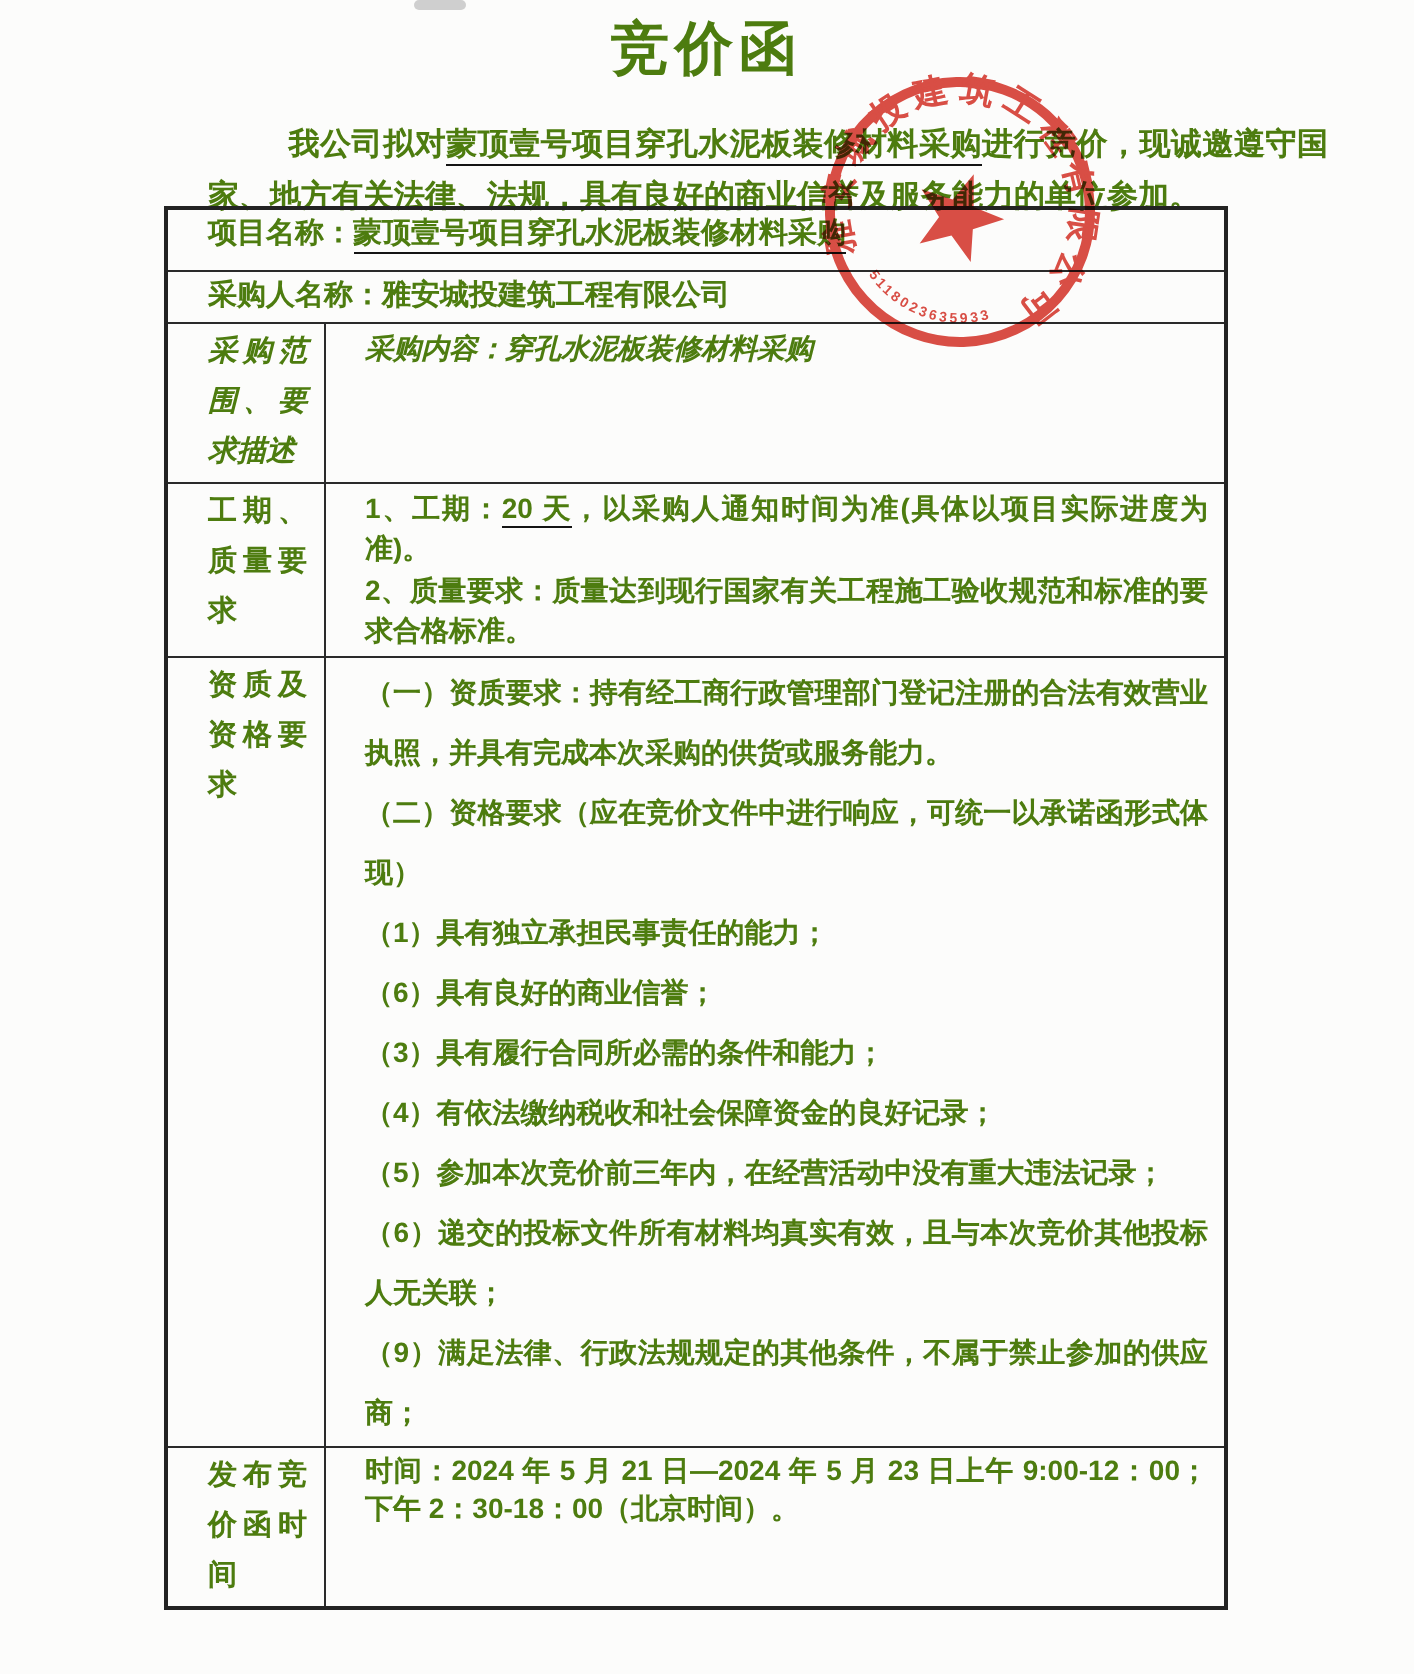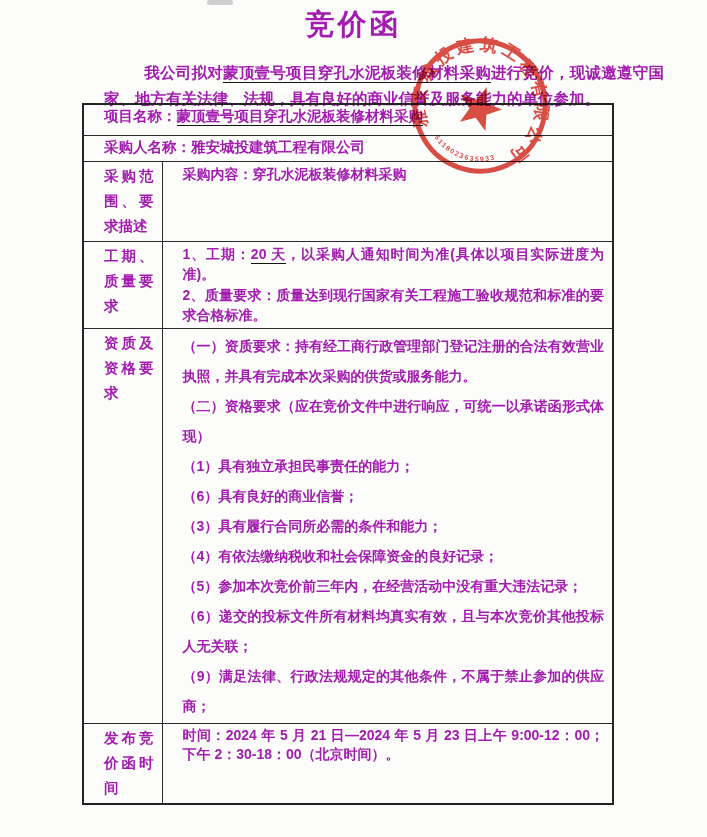--- a/index.html
+++ b/index.html
@@ -2,21 +2,21 @@
 <html><head>
 <meta charset="utf-8">
 <style>
   html,body{margin:0;padding:0;background:#ffffff;}
   .page{
     position:relative;
     width:707px;height:837px;
     background:#fcfcfb;
     overflow:hidden;
     font-family:"Liberation Sans", sans-serif;
-    color:#a21caf;
+    color:#4d7c0f;
   }
   .doc-title{
     position:absolute;top:5px;left:0;right:0;
     text-align:center;
     font-size:29px;font-weight:700;letter-spacing:3px;
   }
   .intro{
     position:absolute;top:44px;left:88px;width:560px;
     font-size:15.5px;line-height:26px;font-weight:600;
     text-align:justify;text-indent:2.6em;
@@ -44,21 +44,21 @@
   td.lbl{
     text-align:center;
     vertical-align:middle;
     font-weight:700;
     font-size:14.5px;
     line-height:25px;
     padding:2px 3px;
   }
   td.full{vertical-align:middle;font-weight:700;font-size:14.5px;text-align:left;}
   .r1{height:31px;} .r2{height:26px;} .r3{height:56px;}
-  .r4{height:74px;} .r5{height:51px;} .r6{height:55px;}
+  .r4{height:74px;} .r5{height:51px;font-style:italic;} .r6{height:55px;}
   .r7{height:303px;} .r8{height:39px;}
   td.contact-cell{padding-top:9px;font-weight:700;}
   td.c4{vertical-align:middle;line-height:32px;padding-right:6px;}
   td.c5{padding-top:6px;line-height:21px;}
   td.c6{padding-top:5px;line-height:20.5px;}
   td.c7{padding-top:6px;padding-right:6px;}
   .qual-item{line-height:30px;text-align:justify;}
   td.c8{padding-top:3px;line-height:19.5px;}
   .seal{
     position:absolute;left:404px;top:29px;width:152px;height:154px;

